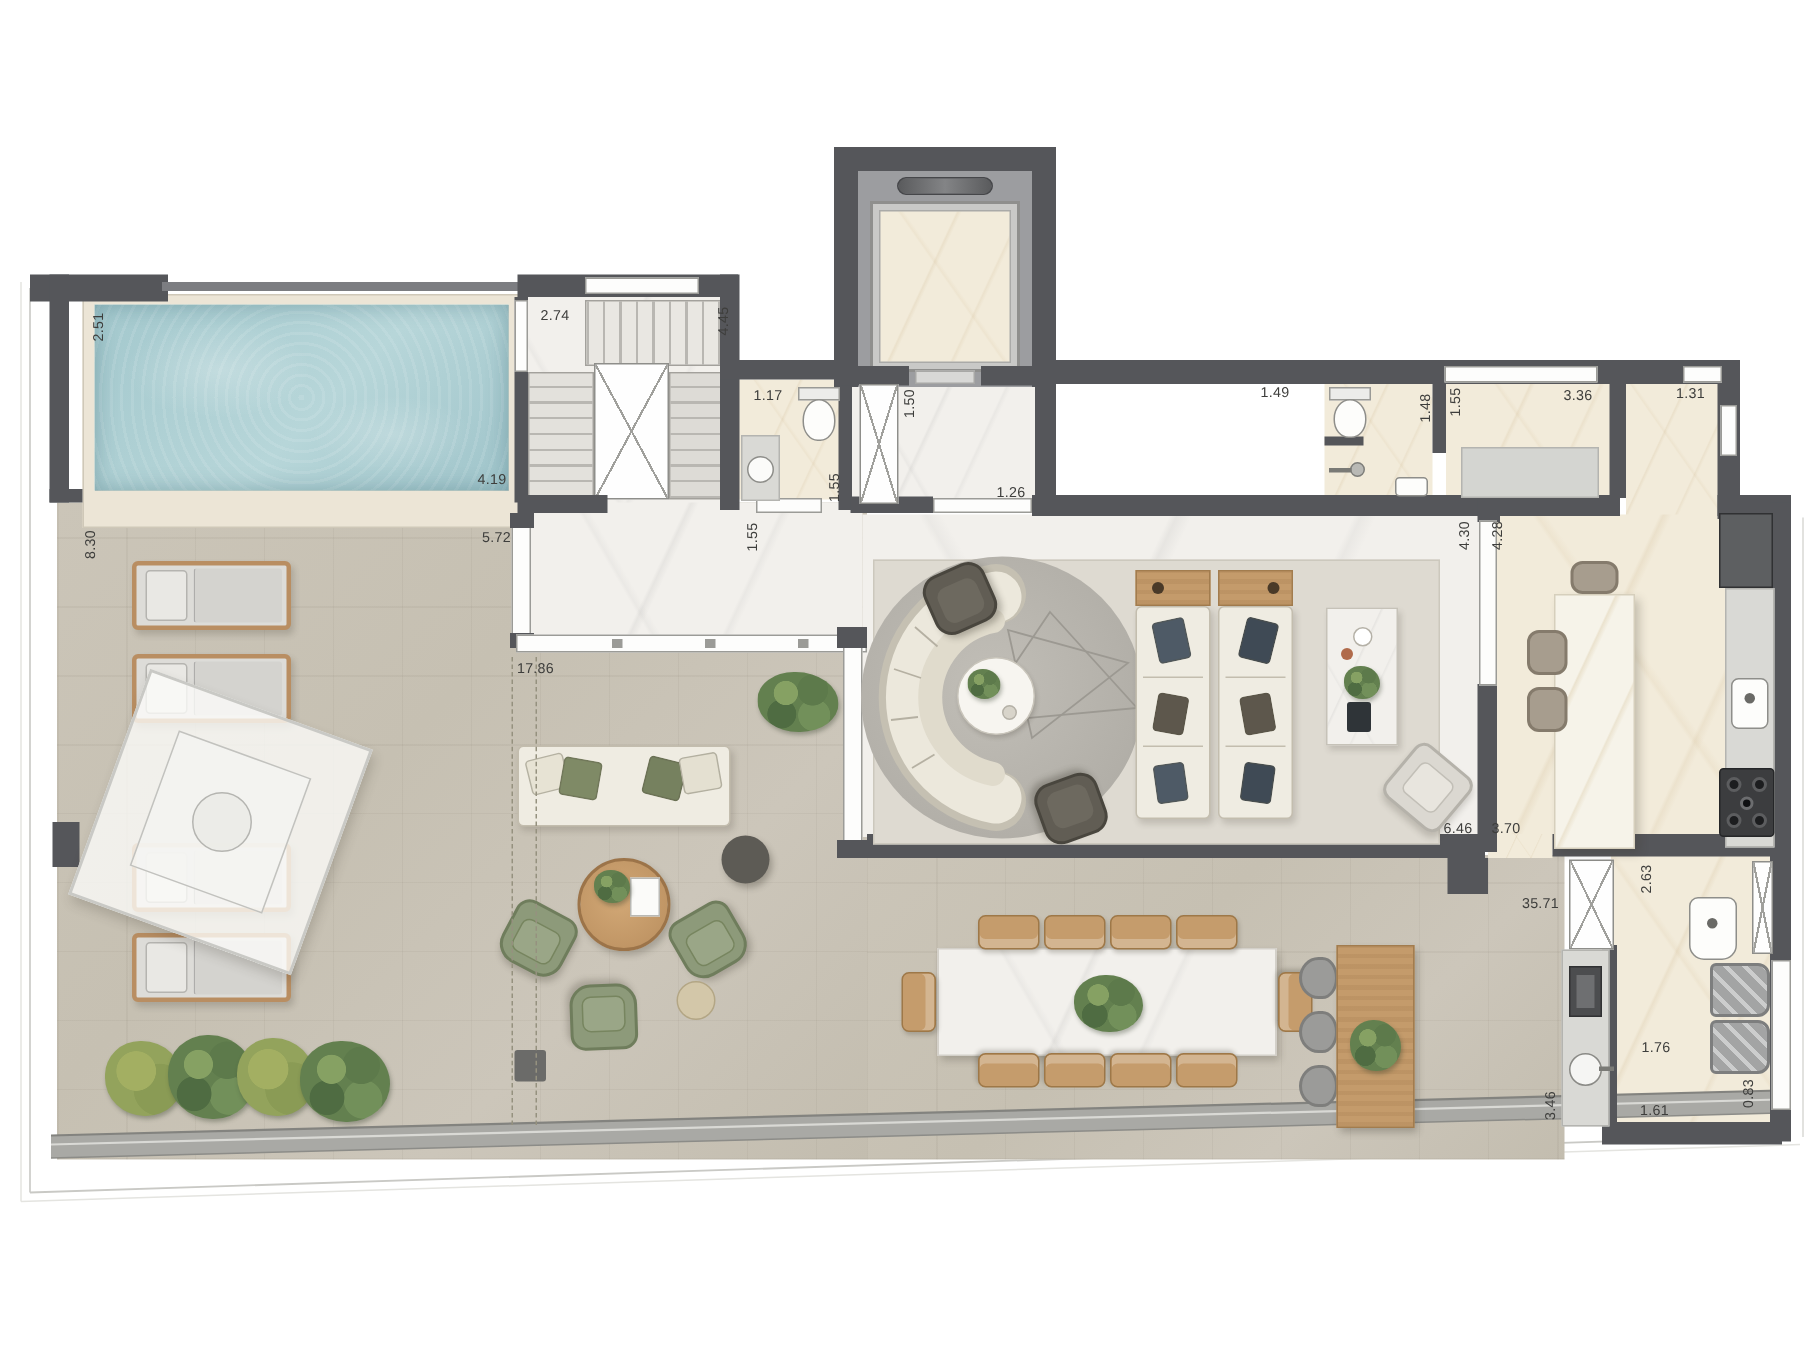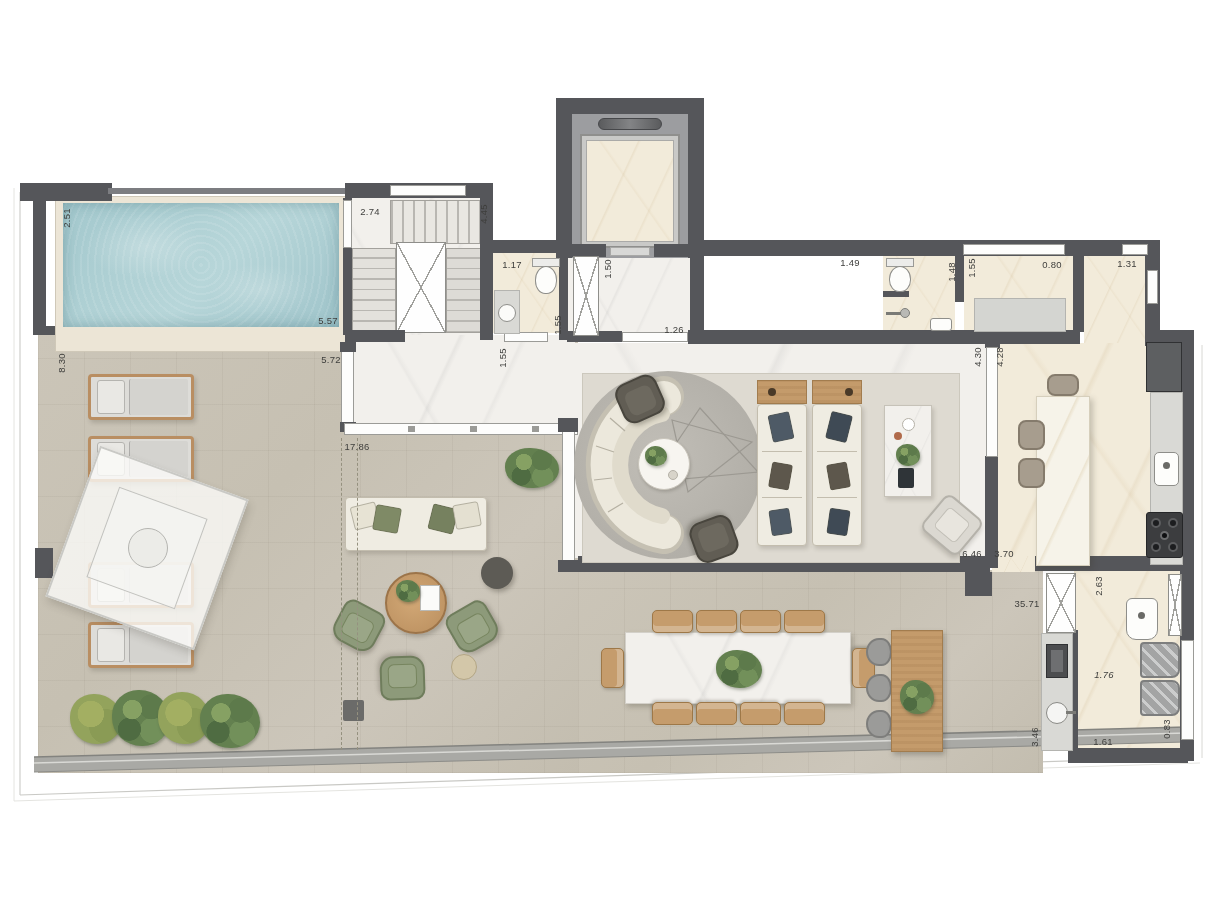--- a/index.html
+++ b/index.html
@@ -344,40 +344,40 @@
   <div class="abs" style="left:886px;top:258px;width:28px;height:9px;background:#ececea;border:1px solid #9a9a96;"></div>
   <div class="abs" style="left:889px;top:266px;width:22px;height:26px;border-radius:50% 50% 46% 46%;background:#fdfdfb;border:1.5px solid #8e8e8a;"></div>
   <div class="abs" style="left:900px;top:308px;width:10px;height:10px;border-radius:50%;background:#b9b9b5;border:1.5px solid #7e7e7a;"></div>
   <div class="abs" style="left:886px;top:312px;width:15px;height:2.5px;background:#7a7a76;"></div>
   <div class="abs" style="left:930px;top:318px;width:22px;height:13px;background:#fdfdfb;border:1.5px solid #8e8e8a;border-radius:3px;"></div>
 
   <div class="counter" style="position:absolute;left:974px;top:298px;width:92px;height:34px;background:#d4d5d1;"></div>
 
   <div id="labels">
       <span class="label v" style="left: 66px; top: 218px;">2.51</span>
-      <span class="label" style="left: 328px; top: 320px;">5.57</span>
+      <span class="label" style="left: 328px; top: 320px;">4.19</span>
       <span class="label" style="left: 370px; top: 211px;">2.74</span>
       <span class="label v" style="left: 483px; top: 214px;">4.45</span>
       <span class="label" style="left: 512px; top: 264px;">1.17</span>
       <span class="label v" style="left: 607px; top: 269px;">1.50</span>
       <span class="label v" style="left: 557px; top: 325px;">1.55</span>
       <span class="label" style="left: 674px; top: 329px;">1.26</span>
       <span class="label v" style="left: 502px; top: 358px;">1.55</span>
       <span class="label" style="left: 850px; top: 262px;">1.49</span>
       <span class="label v" style="left: 951px; top: 272px;">1.48</span>
       <span class="label v" style="left: 971px; top: 268px;">1.55</span>
-      <span class="label" style="left: 1052px; top: 264px;">0.80</span>
+      <span class="label" style="left: 1052px; top: 264px;">3.36</span>
       <span class="label" style="left: 1127px; top: 263px;">1.31</span>
       <span class="label v" style="left: 61px; top: 363px;">8.30</span>
       <span class="label" style="left: 331px; top: 359px;">5.72</span>
       <span class="label" style="left: 357px; top: 446px;">17.86</span>
       <span class="label v" style="left: 977px; top: 357px;">4.30</span>
       <span class="label v" style="left: 999px; top: 357px;">4.28</span>
       <span class="label" style="left: 972px; top: 553px;">6.46</span>
       <span class="label" style="left: 1004px; top: 553px;">3.70</span>
       <span class="label" style="left: 1027px; top: 603px;">35.71</span>
       <span class="label v" style="left: 1098px; top: 586px;">2.63</span>
-      <span class="label" style="left: 1104px; top: 674px; font-style: italic;">1.76</span>
+      <span class="label" style="left: 1104px; top: 699px;">1.76</span>
       <span class="label" style="left: 1103px; top: 741px;">1.61</span>
       <span class="label v" style="left: 1034px; top: 737px;">3.46</span>
       <span class="label v" style="left: 1166px; top: 729px;">0.83</span>
     </div>
 </div>
 
 </body></html>

